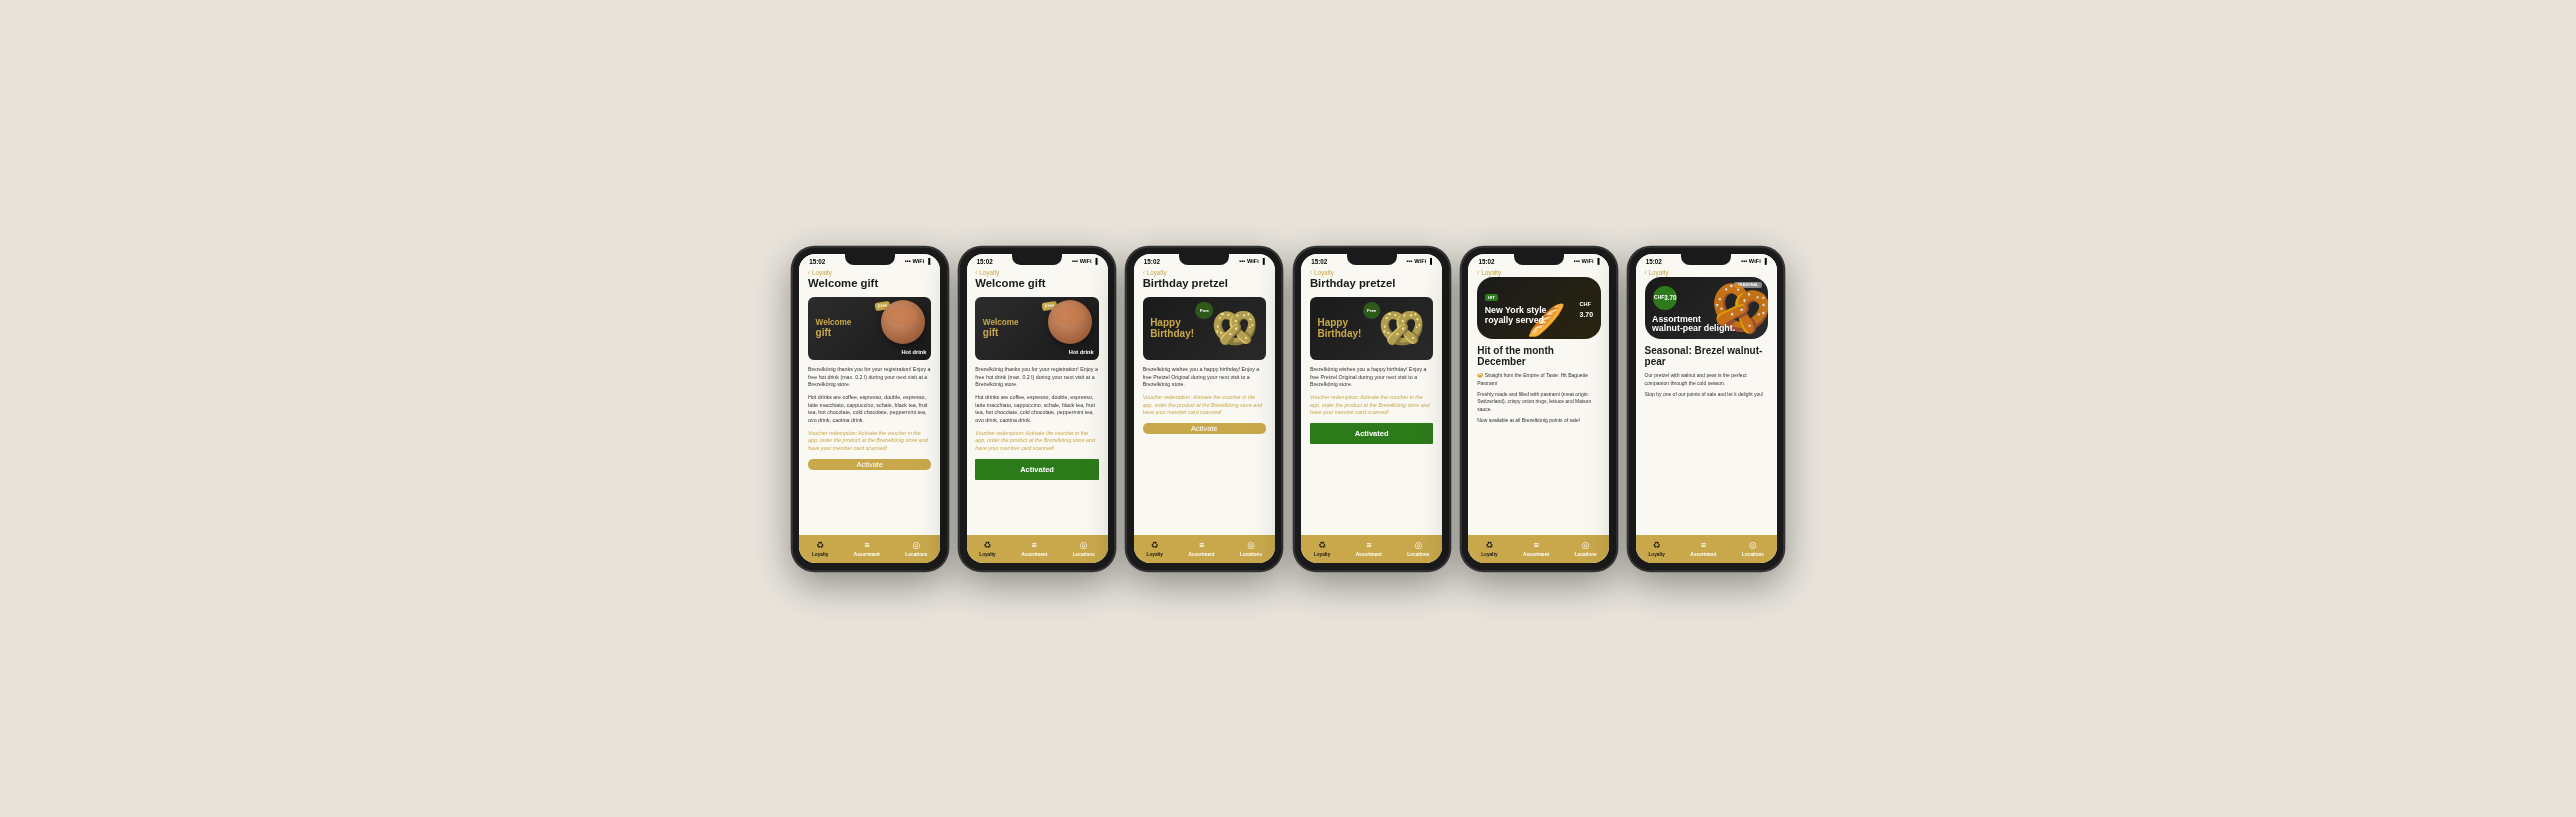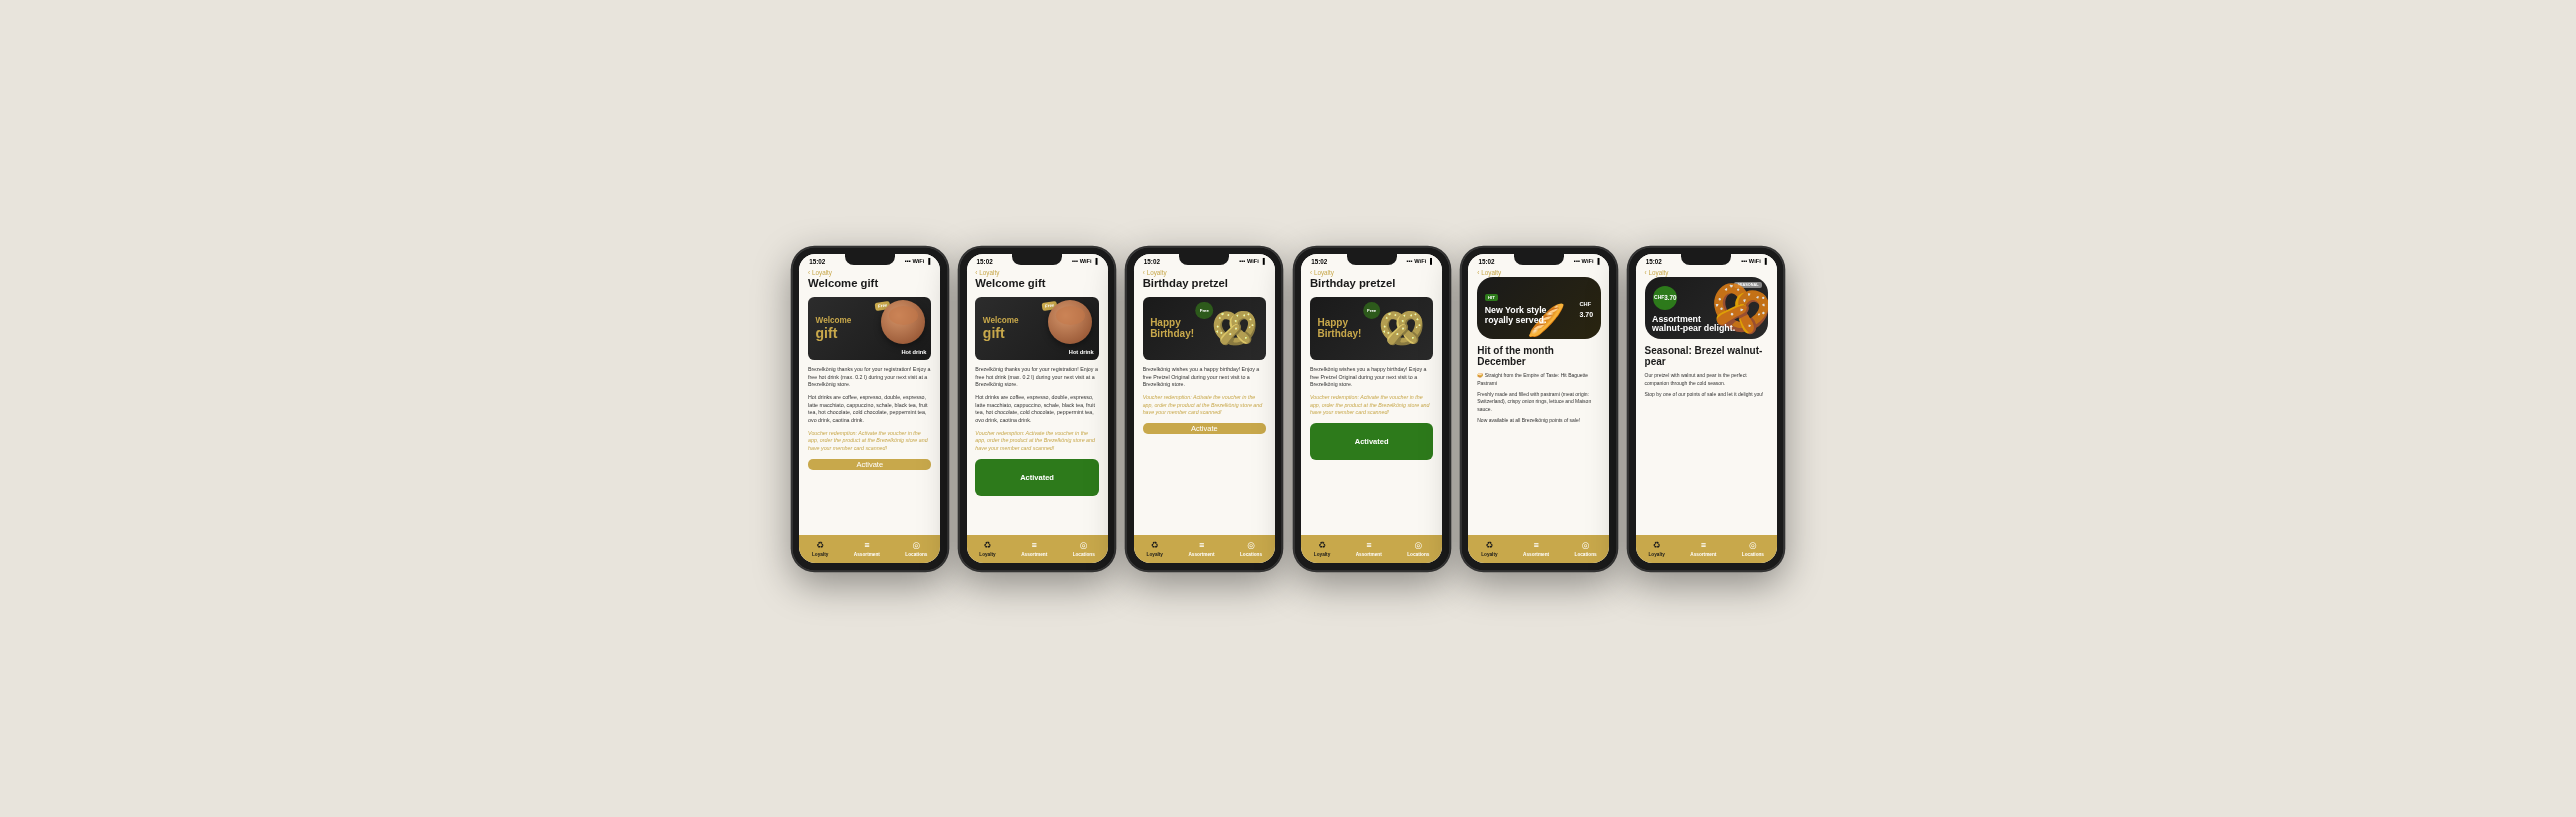--- a/index.html
+++ b/index.html
@@ -131,21 +131,21 @@
       opacity: 0.6;
     }
     .hero-text-block { color: white; z-index: 2; }
     .hero-text-block .welcome-label {
       font-size: 8.2px;
       font-weight: 800;
       color: #c8a84b;
       line-height: 1.1;
     }
     .hero-text-block .gift-label {
-      font-size: 14px;
+      font-size: 10px;
       font-weight: 800;
       color: #c8a84b;
     }
     .hot-drink-label {
       position: absolute;
       bottom: 5px;
       right: 5px;
       color: white;
       font-size: 5.7px;
       font-weight: 600;
@@ -233,25 +233,25 @@
       border-radius: 5px;
       font-size: 7.5px;
       font-weight: 400;
       text-align: center;
       cursor: pointer;
       margin-bottom: 5px;
     }
     .btn-activated {
       display: block;
       width: 100%;
-      padding: 14px;
+      padding: 6px;
       background: #2d7a1b;
       color: white;
       border: none;
-      border-radius: 6px;
+      border-radius: 1px;
       font-size: 7.5px;
       font-weight: 700;
       text-align: center;
       cursor: pointer;
       margin-bottom: 5px;
     }
     
     .bottom-nav {
       background: #c8a84b;
       display: flex;

